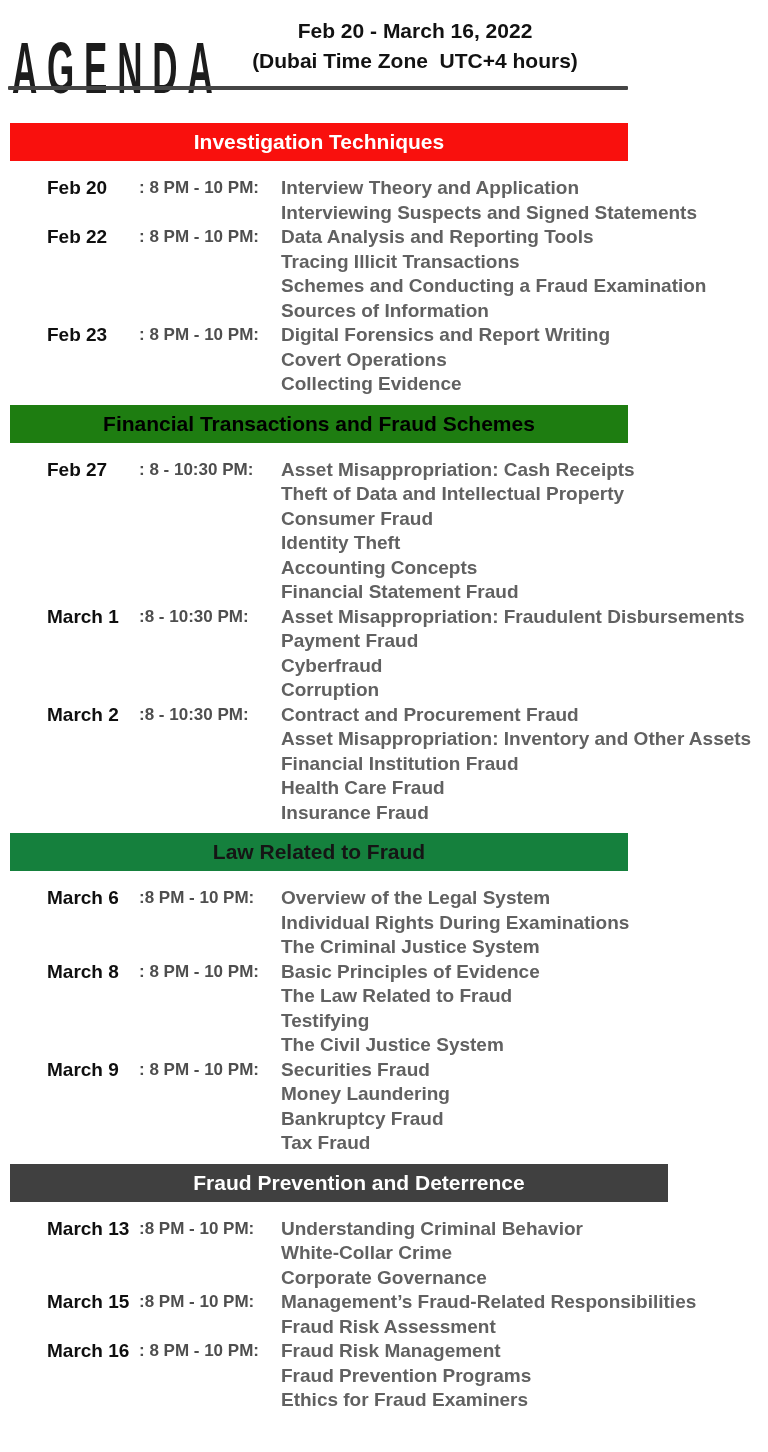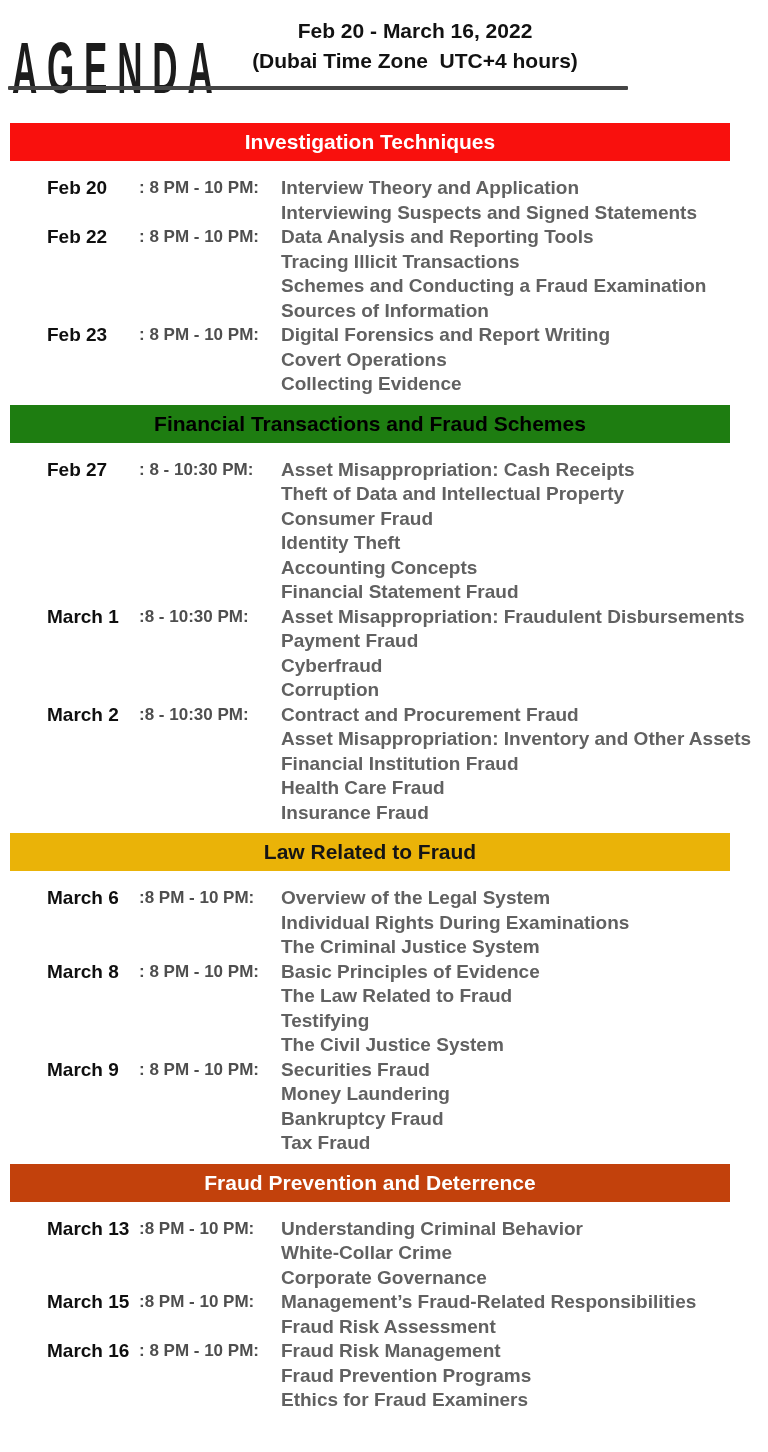--- a/index.html
+++ b/index.html
@@ -40,21 +40,21 @@
     position: absolute;
     left: 8px;
     top: 86px;
     width: 620px;
     height: 4px;
     background: #454545;
     border-radius: 1px;
   }
   
   .banner {
-    width: 720px;
+    width: 618px;
     height: 38px;
     margin-left: 10px;
     display: flex;
     align-items: center;
     justify-content: center;
   }
   .banner-title {
     font-size: 21px;
     font-weight: 700;
     white-space: nowrap;
@@ -165,21 +165,21 @@
           <div class="time">:8 - 10:30 PM:</div>
           <div class="topics">
             <div class="topic">Contract and Procurement Fraud</div>
             <div class="topic">Asset Misappropriation: Inventory and Other Assets</div>
             <div class="topic">Financial Institution Fraud</div>
             <div class="topic">Health Care Fraud</div>
             <div class="topic">Insurance Fraud</div>
           </div>
         </div>
       </div>
-      <div class="banner" style="background: #eab308;">
+      <div class="banner" style="background: #15803d;">
         <div class="banner-title" style="color: rgb(21, 21, 21);">Law Related to Fraud</div>
       </div>
       <div class="rows">
         <div class="row">
           <div class="date">March 6</div>
           <div class="time">:8 PM - 10 PM:</div>
           <div class="topics">
             <div class="topic">Overview of the Legal System</div>
             <div class="topic">Individual Rights During Examinations</div>
             <div class="topic">The Criminal Justice System</div>
@@ -199,21 +199,21 @@
           <div class="date">March 9</div>
           <div class="time">: 8 PM - 10 PM:</div>
           <div class="topics">
             <div class="topic">Securities Fraud</div>
             <div class="topic">Money Laundering</div>
             <div class="topic">Bankruptcy Fraud</div>
             <div class="topic">Tax Fraud</div>
           </div>
         </div>
       </div>
-      <div class="banner" style="background: #c2410c;">
+      <div class="banner" style="background: #404040; padding-left: 40px;">
         <div class="banner-title" style="color: rgb(255, 255, 255);">Fraud Prevention and Deterrence</div>
       </div>
       <div class="rows">
         <div class="row">
           <div class="date">March 13</div>
           <div class="time">:8 PM - 10 PM:</div>
           <div class="topics">
             <div class="topic">Understanding Criminal Behavior</div>
             <div class="topic">White-Collar Crime</div>
             <div class="topic">Corporate Governance</div>

